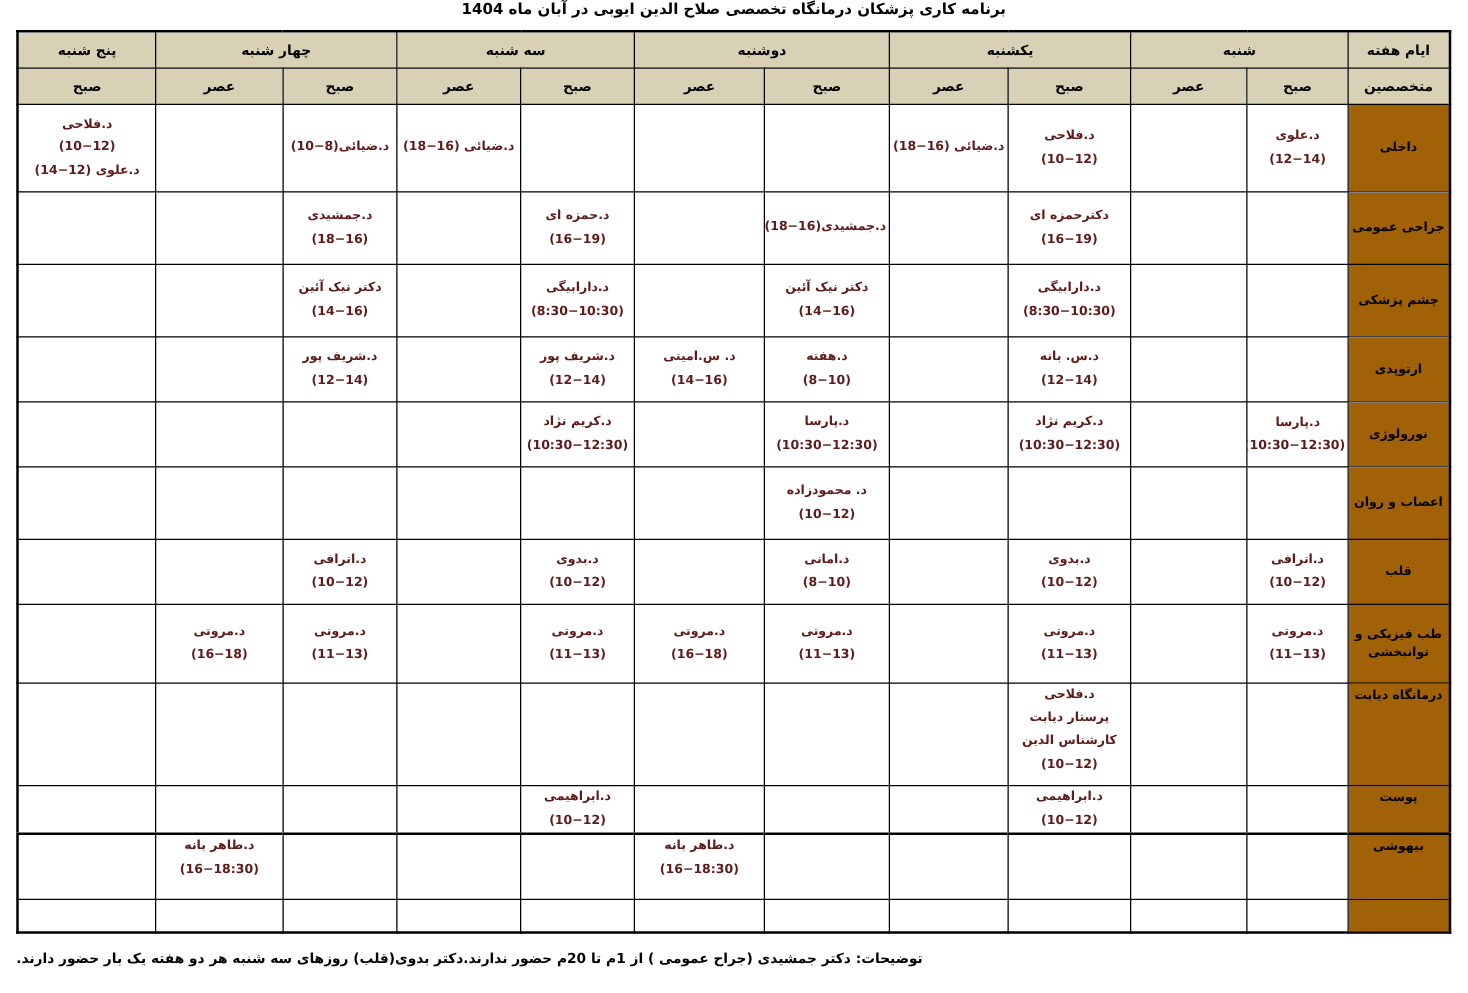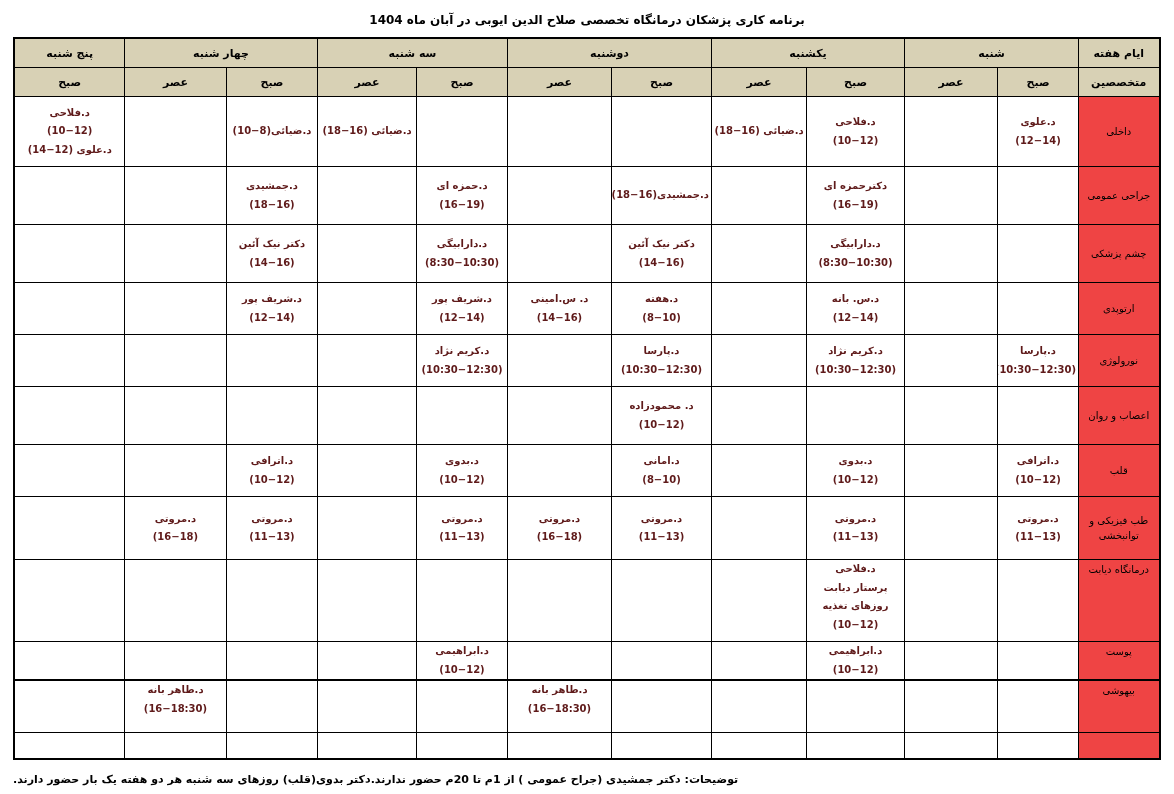--- a/index.html
+++ b/index.html
@@ -3,35 +3,35 @@
 <meta charset="utf-8">
 <style>
   html,body { margin:0; padding:0; }
   body {
     width:1174px; height:794px; background:#ffffff;
     font-family:"DejaVu Sans", sans-serif; color:#000;
     overflow:hidden;
   }
   .title {
     text-align:center; font-weight:bold; font-size:12px;
-    padding-top:13px; direction:rtl; color:#000;
+    padding-top:0; direction:rtl; color:#000;
   }
   table.schedule {
     border-collapse:collapse; table-layout:fixed;
     width:1145px; margin:10px auto 0; direction:rtl;
     border:2px solid #000;
   }
   .schedule th, .schedule td {
     border:1px solid #000; text-align:center; padding:0 2px; overflow:hidden;
   }
   .schedule thead th {
     background:#d8d1b5; font-size:11px; font-weight:bold; height:28px; color:#000;
   }
   .schedule tbody th.spec {
-    font-size:10px; font-weight:normal; background:#ef4444; color:#000; line-height:1.5;margin-left:24px;
+    font-size:10px; font-weight:bold; background:#a16207; color:#000; line-height:1.5;margin-left:24px;
   }
   .schedule td {
     font-size:10px; font-weight:bold; color:#5f1a1a;
     line-height:1.85; vertical-align:middle;
   }
   tr.va-top td, tr.va-top th { vertical-align:top; }
   tr.va-top th.spec { padding-top:2px; }
   tr.thick-top th, tr.thick-top td { border-top-width:2px; }
   .footnote {
     width:1148px; margin:13px auto 0; direction:rtl; text-align:left;
@@ -300,21 +300,21 @@
         </td>
         <td></td>
       </tr>
       <tr class="va-top" style="height: 82px;">
         <th class="spec">درمانگاه دیابت</th>
         <td></td>
         <td></td>
         <td>
           <div>د.فلاحی</div>
           <div>پرستار دیابت</div>
-          <div>روزهای تغذیه</div>
+          <div>کارشناس الدین</div>
           <div>(10−12)</div>
         </td>
         <td></td>
         <td></td>
         <td></td>
         <td></td>
         <td></td>
         <td></td>
         <td></td>
         <td></td>

